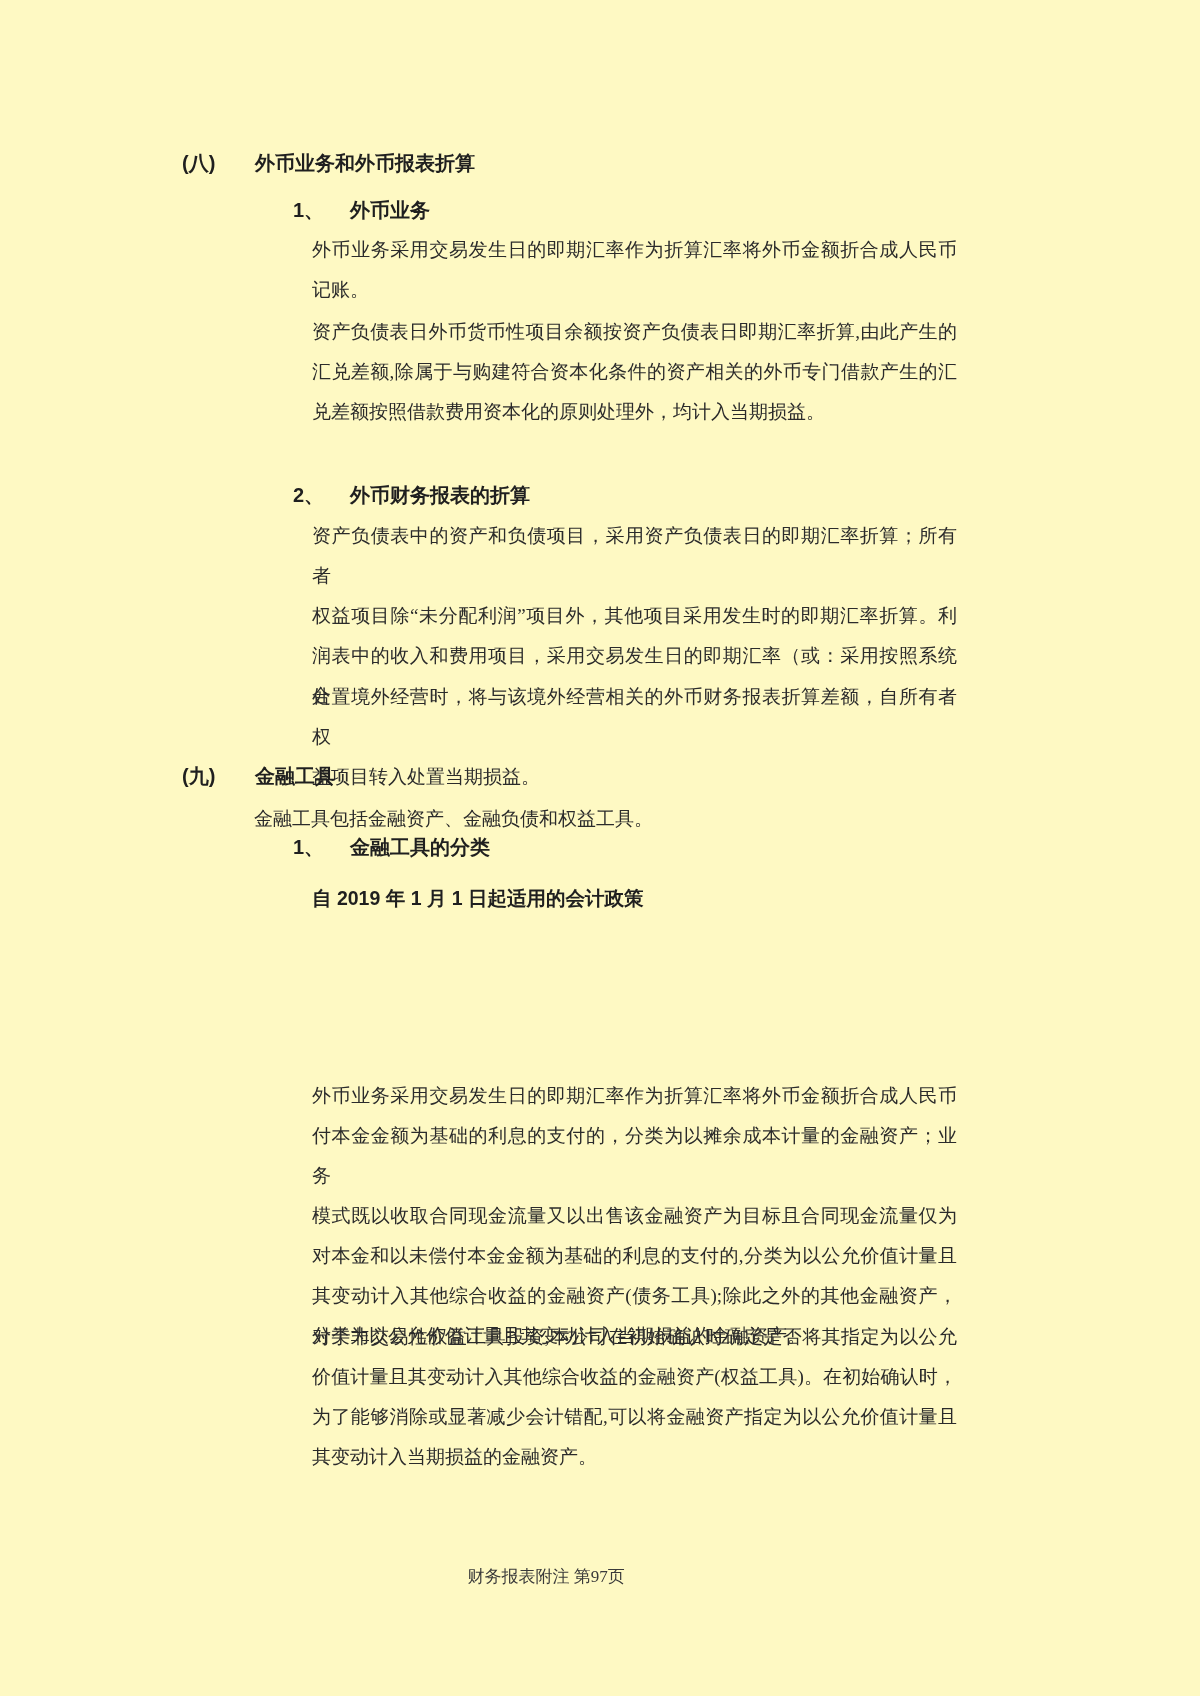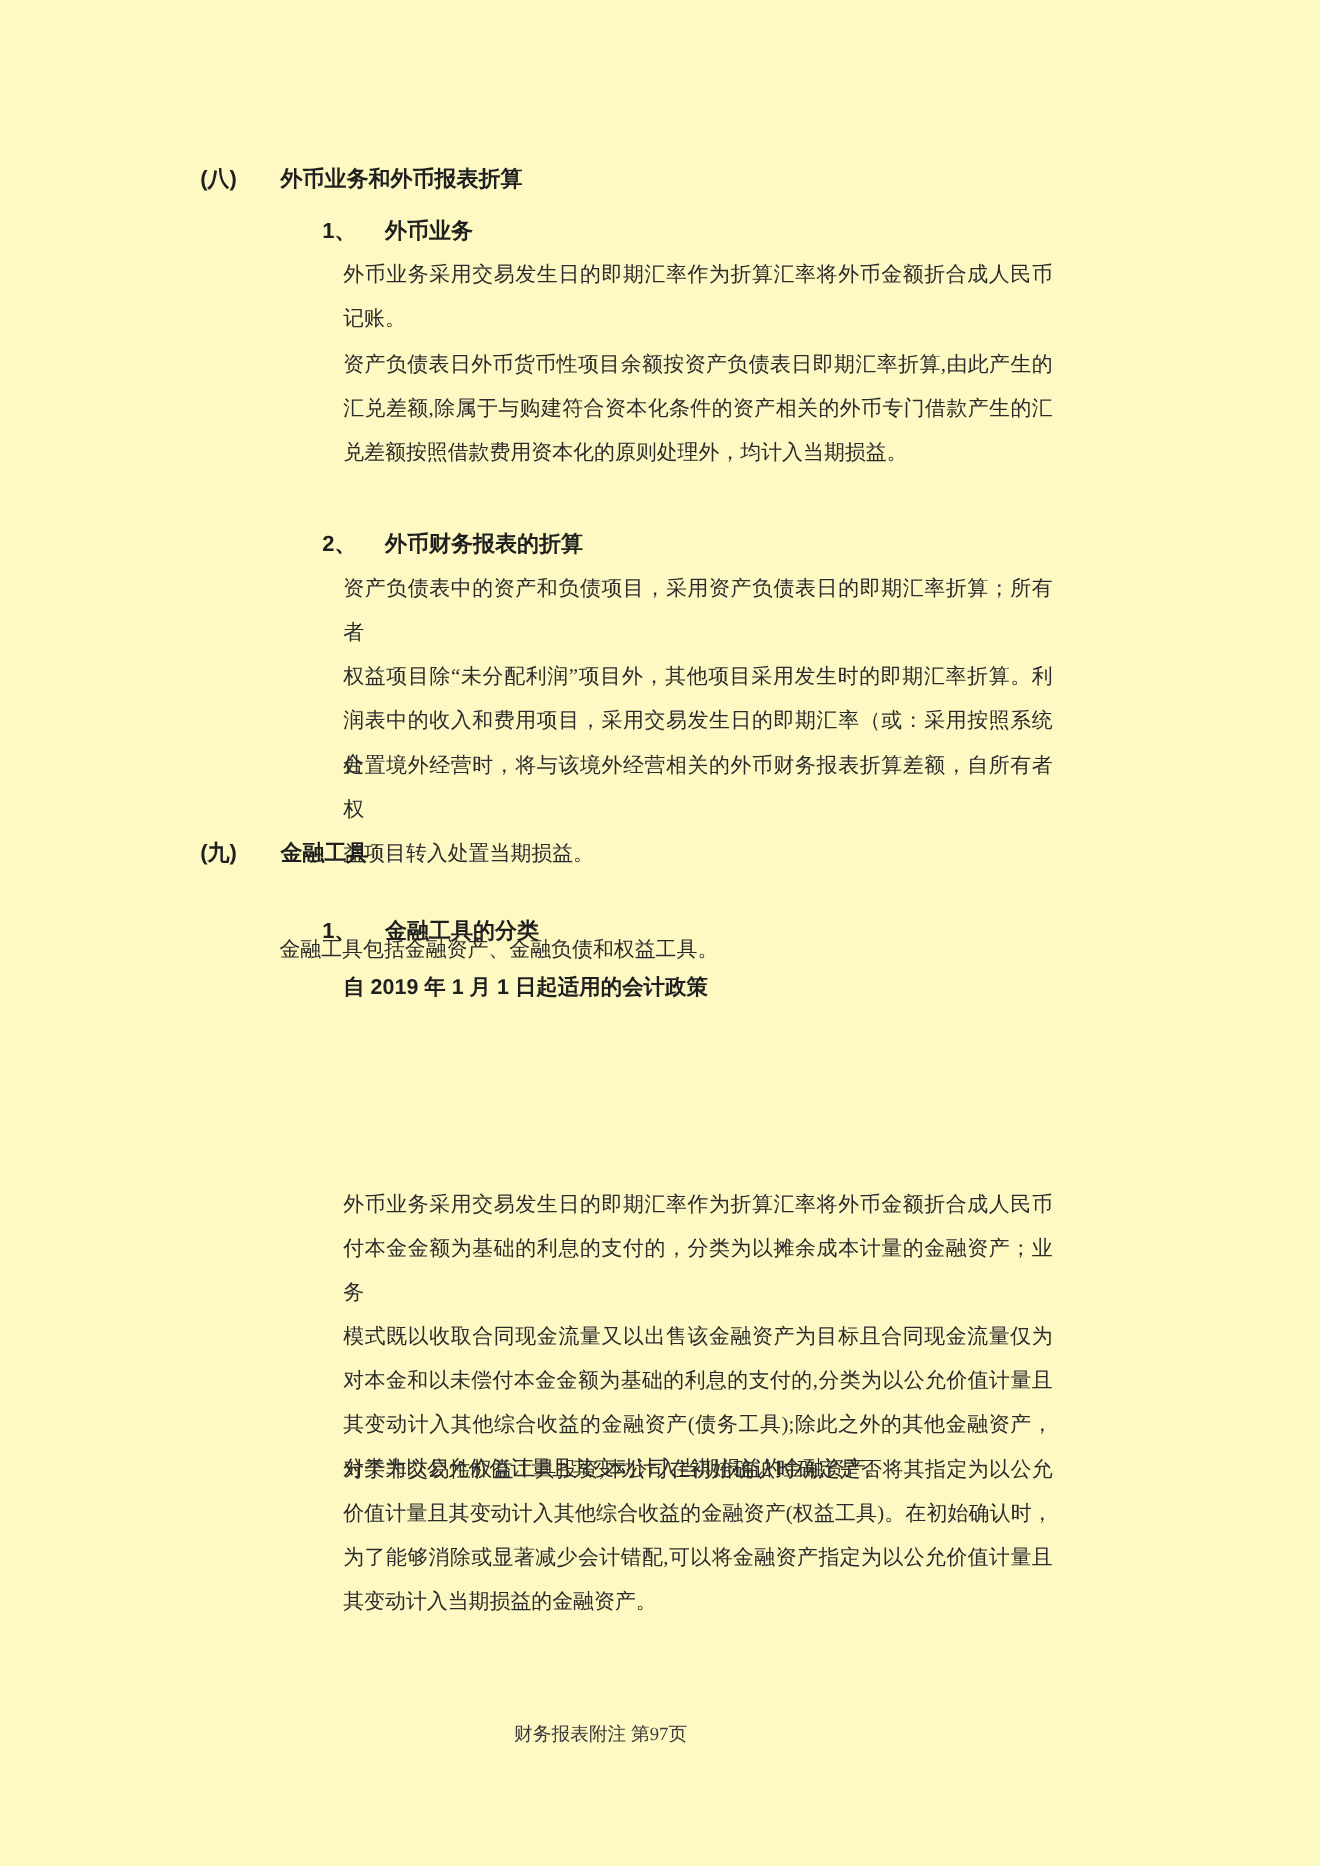--- a/index.html
+++ b/index.html
@@ -69,21 +69,21 @@
 
   <div class="abs para para2" style="top:677px">
     <div class="jline">处置境外经营时，将与该境外经营相关的外币财务报表折算差额，自所有者权</div>
     <div class="eline">益项目转入处置当期损益。</div>
   </div>
 
   <div class="abs h1row" style="top:756px">
     <span class="h1marker">(九)</span><span>金融工具</span>
   </div>
 
-  <div class="abs para para1" style="top:844px">
+  <div class="abs para para1" style="top:799px">
     <div class="eline">金融工具包括金融资产、金融负债和权益工具。</div>
   </div>
 
   <div class="abs h2row" style="top:827px">
     <span class="h2marker">1、</span><span>金融工具的分类</span>
   </div>
 
   <div class="abs policy" style="top:878px">自 2019 年 1 月 1 日起适用的会计政策</div>
 
 

